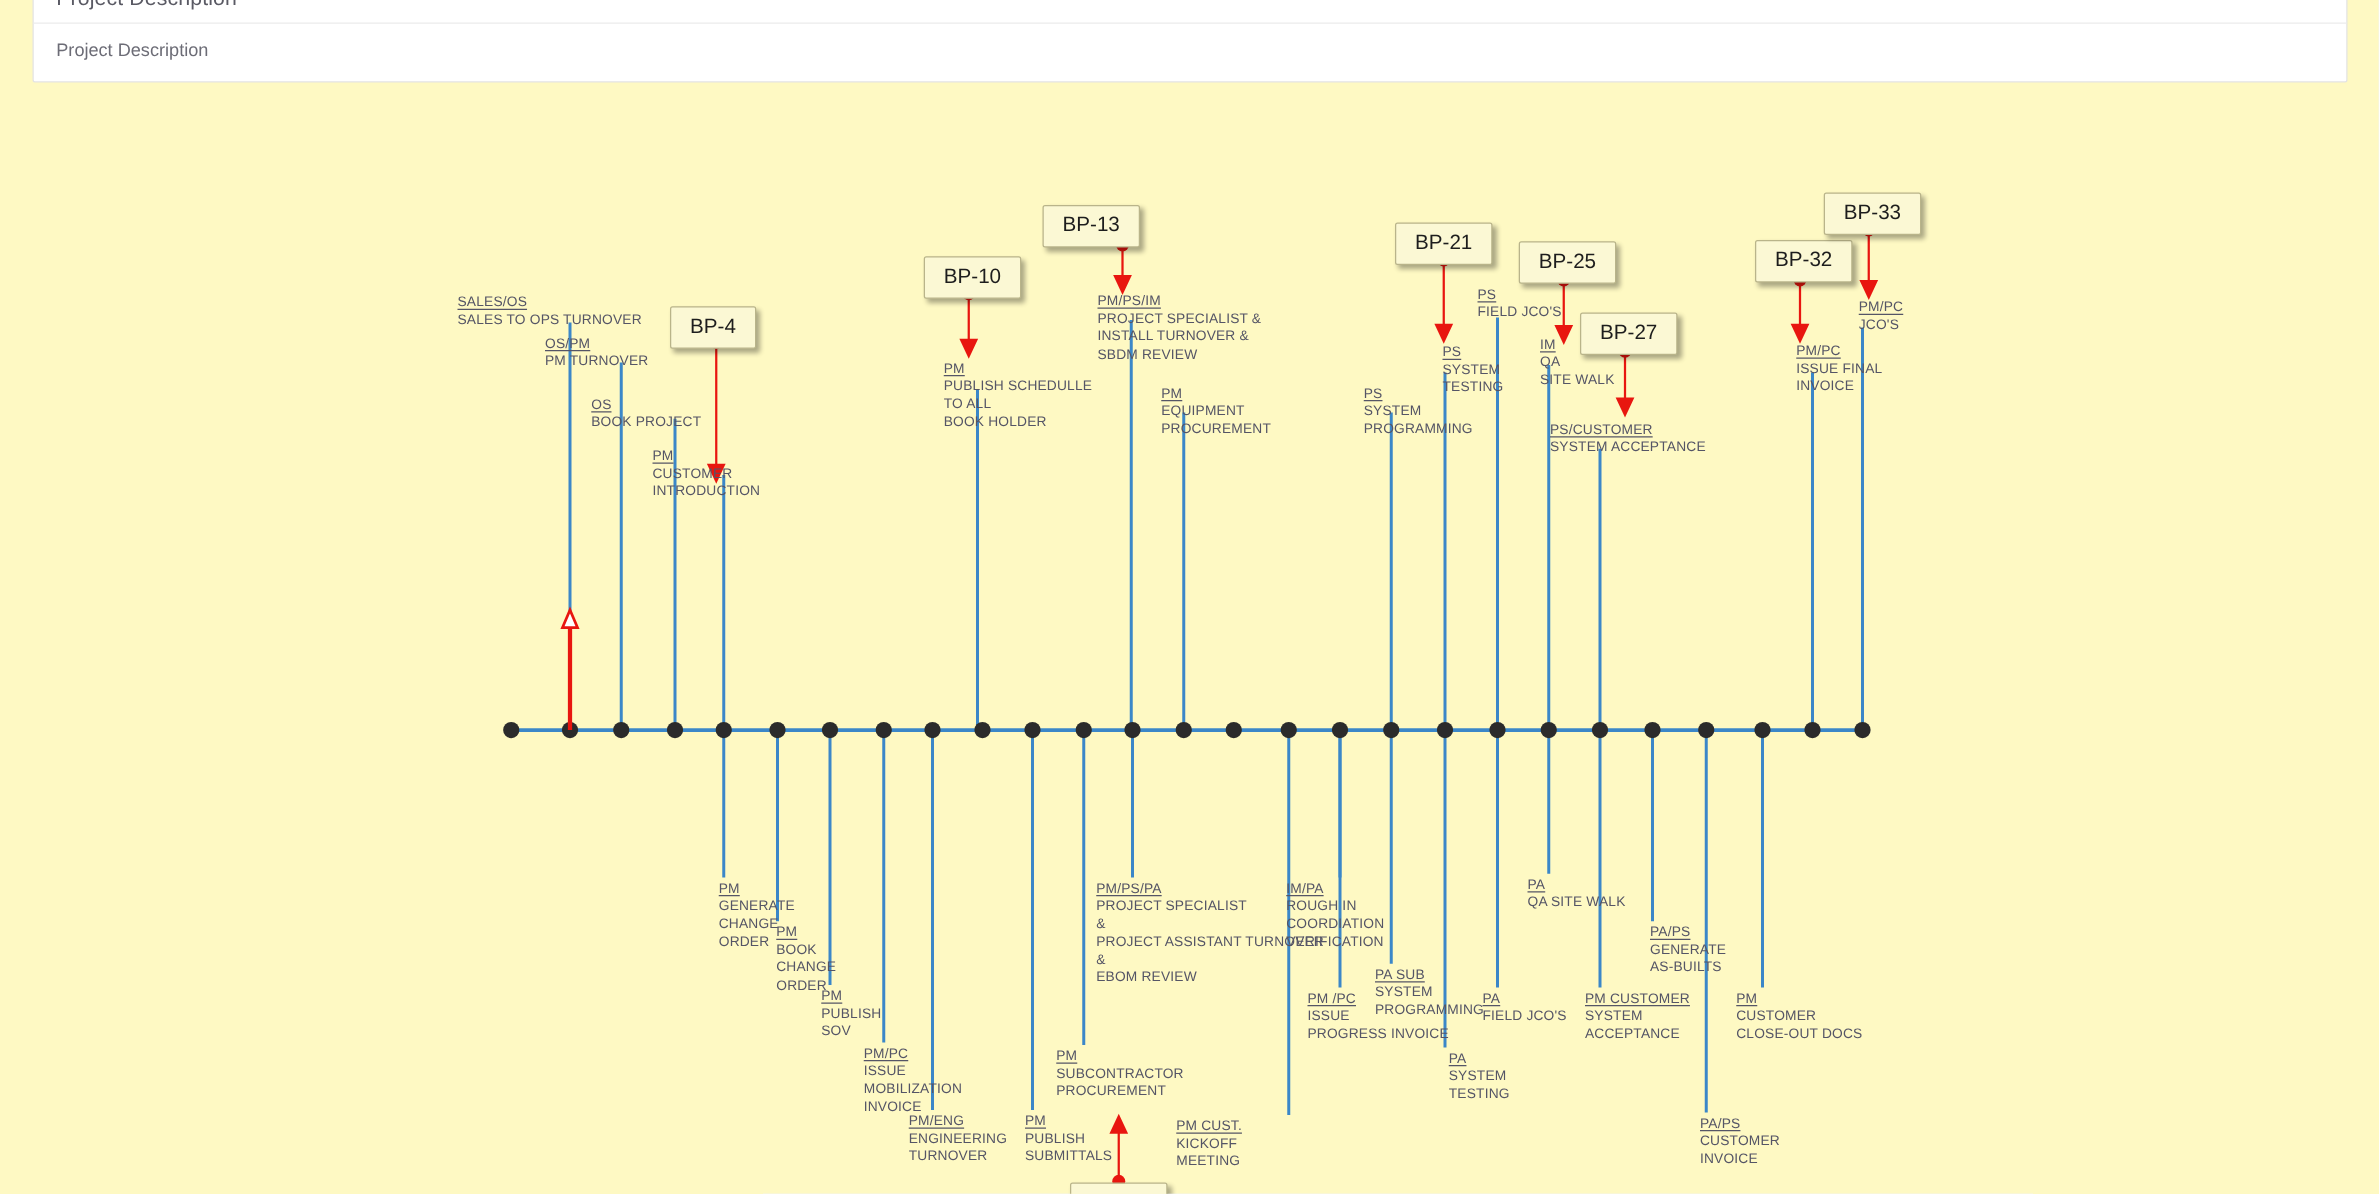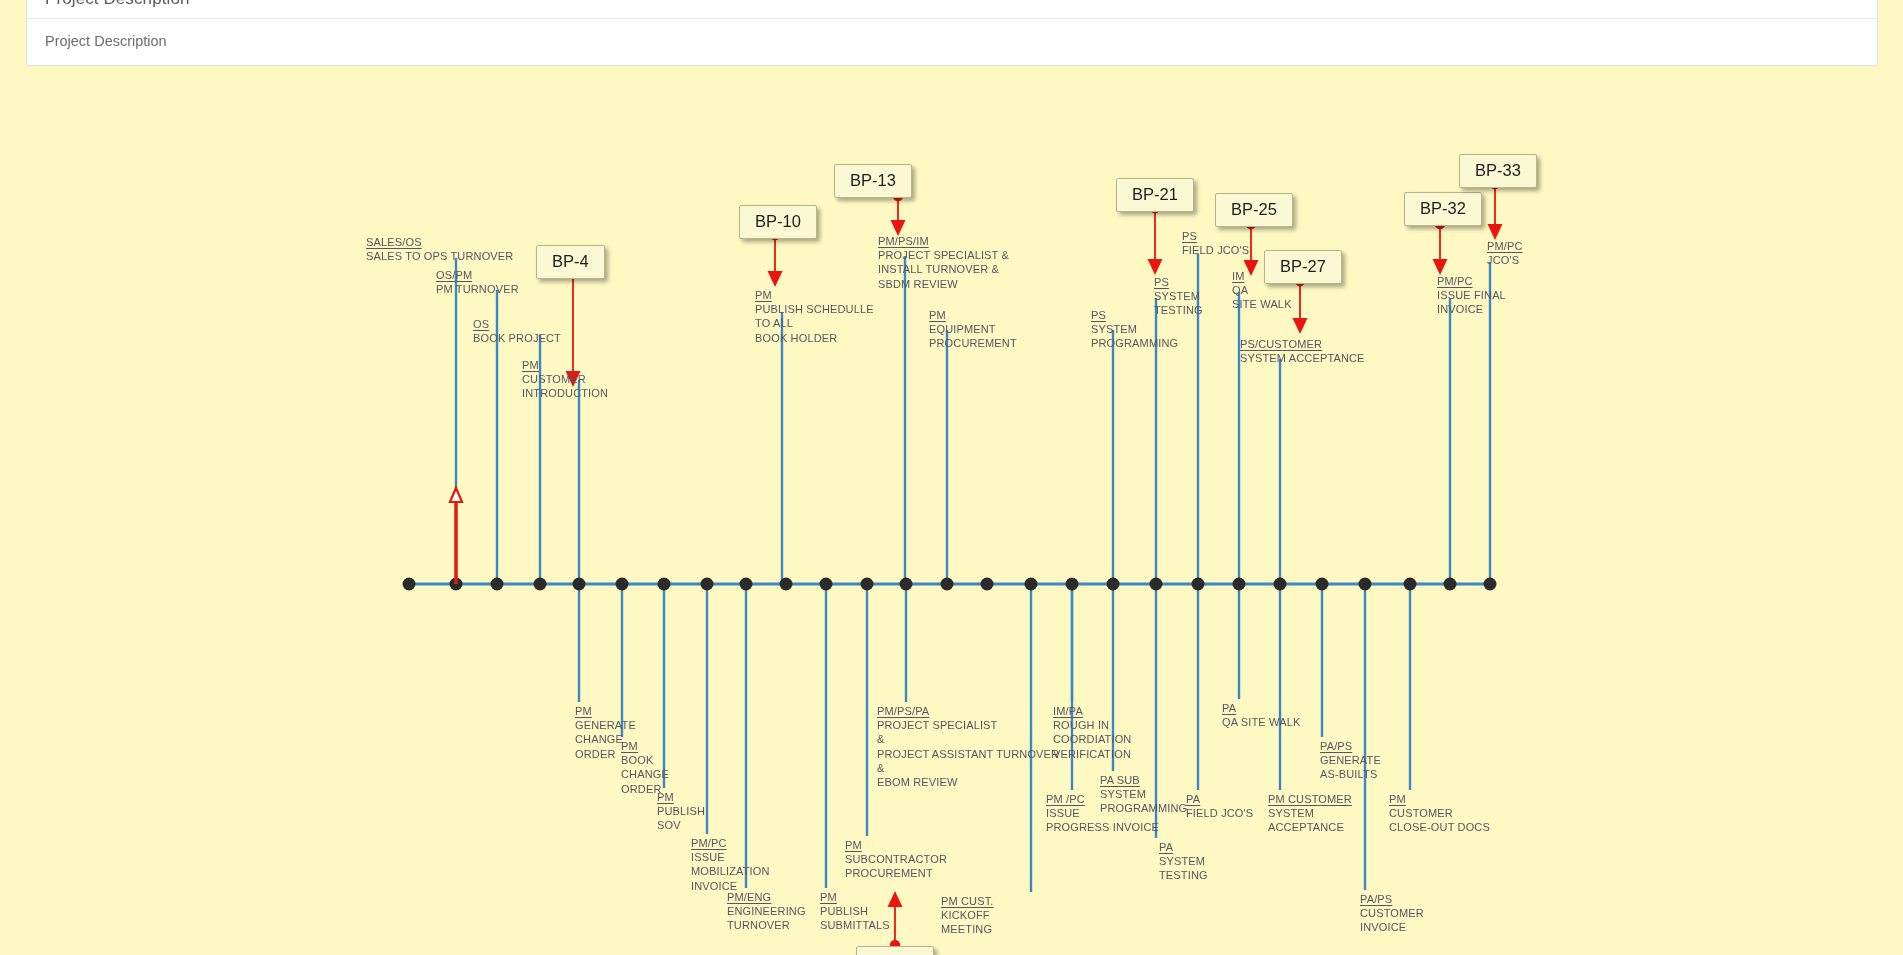--- a/index.html
+++ b/index.html
@@ -227,21 +227,21 @@
         <div class="ms" style="left: 1487px; top: 163px;"><span class="role">PM/PC</span><span class="desc">JCO'S</span></div>
         <div class="ms" style="left: 575px; top: 628px;"><span class="role">PM</span><span class="desc">GENERATE</span><span class="desc">CHANGE</span><span class="desc">ORDER</span></div>
         <div class="ms" style="left: 621px; top: 663px;"><span class="role">PM</span><span class="desc">BOOK</span><span class="desc">CHANGE</span><span class="desc">ORDER</span></div>
         <div class="ms" style="left: 657px; top: 714px;"><span class="role">PM</span><span class="desc">PUBLISH</span><span class="desc">SOV</span></div>
         <div class="ms" style="left: 691px; top: 760px;"><span class="role">PM/PC</span><span class="desc">ISSUE</span><span class="desc">MOBILIZATION</span><span class="desc">INVOICE</span></div>
         <div class="ms" style="left: 727px; top: 814px;"><span class="role">PM/ENG</span><span class="desc">ENGINEERING</span><span class="desc">TURNOVER</span></div>
         <div class="ms" style="left: 820px; top: 814px;"><span class="role">PM</span><span class="desc">PUBLISH</span><span class="desc">SUBMITTALS</span></div>
         <div class="ms" style="left: 845px; top: 762px;"><span class="role">PM</span><span class="desc">SUBCONTRACTOR</span><span class="desc">PROCUREMENT</span></div>
         <div class="ms" style="left: 877px; top: 628px;"><span class="role">PM/PS/PA</span><span class="desc">PROJECT SPECIALIST</span><span class="desc">&amp;</span><span class="desc">PROJECT ASSISTANT TURNOVER</span><span class="desc">&amp;</span><span class="desc">EBOM REVIEW</span></div>
         <div class="ms" style="left: 941px; top: 818px;"><span class="role">PM CUST.</span><span class="desc">KICKOFF</span><span class="desc">MEETING</span></div>
-        <div class="ms" style="left: 1029px; top: 628px; padding-left: 24px;"><span class="role">IM/PA</span><span class="desc">ROUGH IN</span><span class="desc">COORDIATION</span><span class="desc">VERIFICATION</span></div>
+        <div class="ms" style="left: 1029px; top: 628px;"><span class="role">IM/PA</span><span class="desc">ROUGH IN</span><span class="desc">COORDIATION</span><span class="desc">VERIFICATION</span></div>
         <div class="ms" style="left: 1046px; top: 716px;"><span class="role">PM /PC</span><span class="desc">ISSUE</span><span class="desc">PROGRESS INVOICE</span></div>
         <div class="ms" style="left: 1100px; top: 697px;"><span class="role">PA SUB</span><span class="desc">SYSTEM</span><span class="desc">PROGRAMMING</span></div>
         <div class="ms" style="left: 1159px; top: 764px;"><span class="role">PA</span><span class="desc">SYSTEM</span><span class="desc">TESTING</span></div>
         <div class="ms" style="left: 1186px; top: 716px;"><span class="role">PA</span><span class="desc">FIELD JCO'S</span></div>
         <div class="ms" style="left: 1222px; top: 625px;"><span class="role">PA</span><span class="desc">QA SITE WALK</span></div>
         <div class="ms" style="left: 1268px; top: 716px;"><span class="role">PM CUSTOMER</span><span class="desc">SYSTEM</span><span class="desc">ACCEPTANCE</span></div>
         <div class="ms" style="left: 1320px; top: 663px;"><span class="role">PA/PS</span><span class="desc">GENERATE</span><span class="desc">AS-BUILTS</span></div>
         <div class="ms" style="left: 1389px; top: 716px;"><span class="role">PM</span><span class="desc">CUSTOMER</span><span class="desc">CLOSE-OUT DOCS</span></div>
         <div class="ms" style="left: 1360px; top: 816px;"><span class="role">PA/PS</span><span class="desc">CUSTOMER</span><span class="desc">INVOICE</span></div>
       </div>

